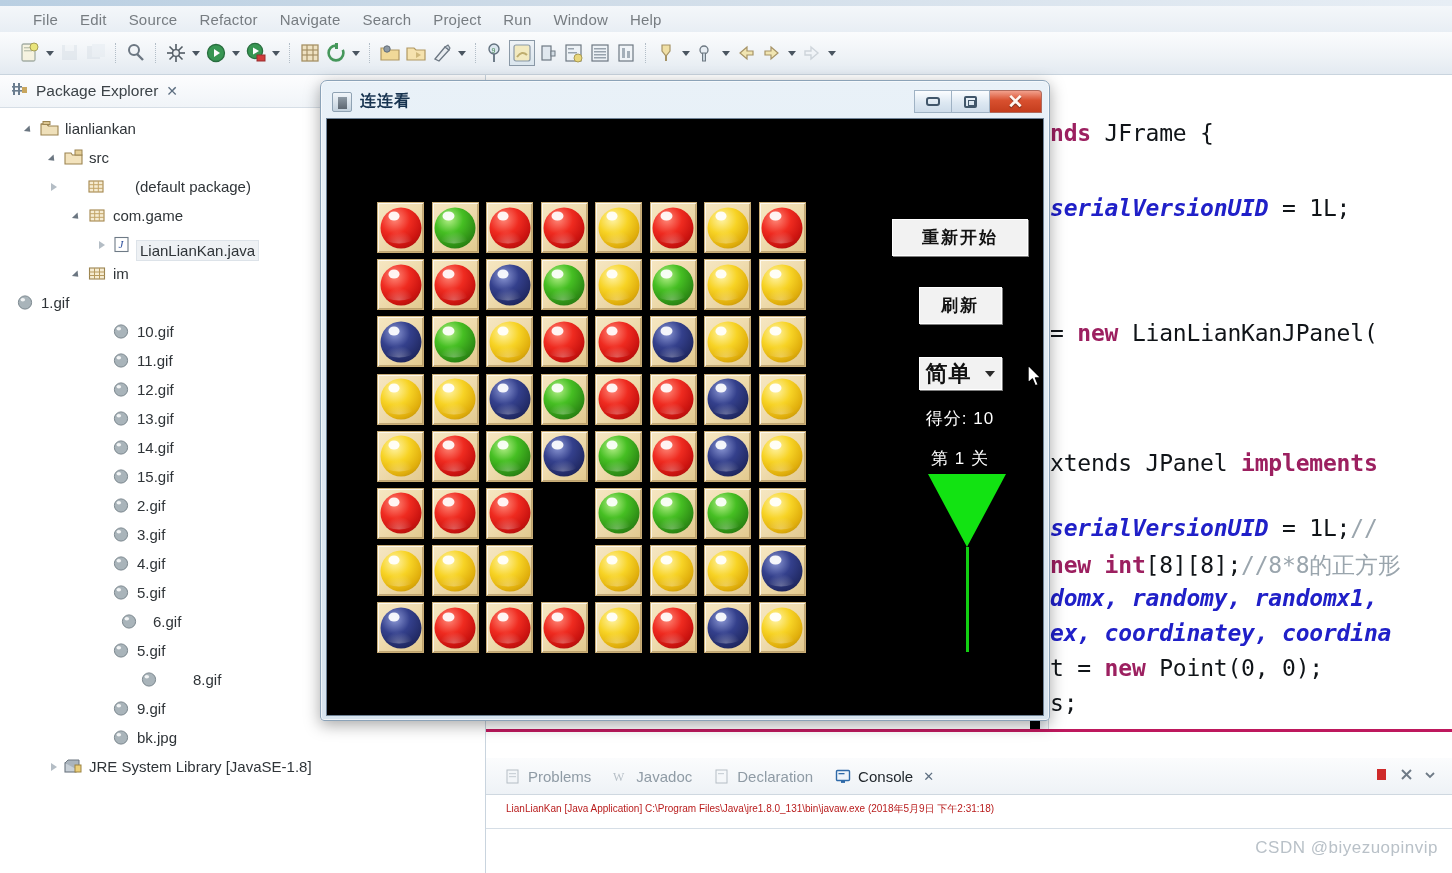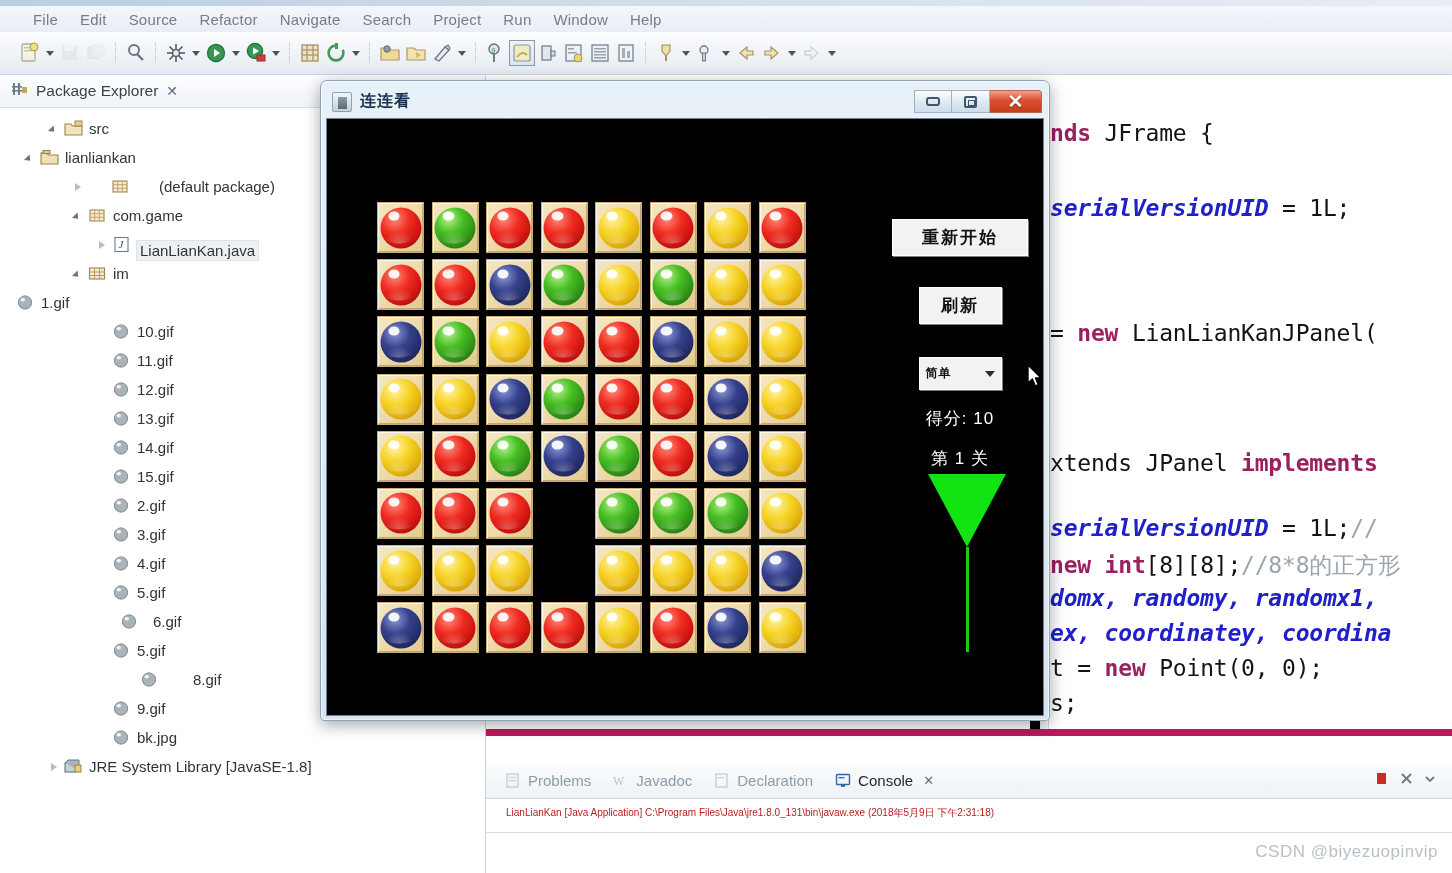--- a/index.html
+++ b/index.html
@@ -86,21 +86,21 @@
   }
   .kw{color:#9c2060;font-weight:bold;}
   .stat{color:#2020c8;font-style:italic;font-weight:bold;}
   .cmt{color:#9aa5ad;}
   .pln{color:#101418;}
   .num{color:#101418;}
 
   
   #bottom-panel{
     position:absolute; left:486px; top:729px; width:966px; height:128px;
-    background:#ffffff; border-top:7px solid #be185d;
+    background:#ffffff; border-top:3px solid #be185d;
   }
   #hscroll-wrap{
     position:absolute;left:486px;top:729px;width:600px;height:26px;
     background:linear-gradient(to bottom,#f2f5f8,#e6ebf0);
     display:flex;align-items:center;
   }
   #hs-left{width:22px;height:20px;position:relative;margin-left:86px;opacity:.6;}
   #hs-left:after{content:"";position:absolute;left:7px;top:5px;
      border-top:5px solid transparent;border-bottom:5px solid transparent;border-right:6px solid #5c666f;}
   #hs-track{
@@ -212,21 +212,21 @@
     box-shadow:1px 1px 0 #7d7d7d;
   }
   #btn-restart{ width:136px; }
   #btn-refresh{ width:83px; margin-top:31px;}
   #combo{
     width:83px; margin:33px auto 0 auto; height:33px;
     background:#f2f2f2; border:1px solid #ffffff;
     display:flex;align-items:center; position:relative;
     box-shadow:1px 1px 0 #7d7d7d;
   }
-  #combo-label{font-size:12px;color:#111;font-weight:700;padding-left:6px;letter-spacing:1px;}
+  #combo-label{font-size:22px;color:#111;font-weight:700;padding-left:6px;letter-spacing:1px;}
   #combo-arrow{
     position:absolute;right:6px;top:50%;transform:translateY(-50%);
     border-left:5px solid transparent;border-right:5px solid transparent;border-top:6px solid #2b2b2b;
   }
   .ginfo{ font-size:17px; color:#ffffff; margin-top:17px; letter-spacing:1px; font-weight:500;}
   #cursor{
     position:absolute; left:107px; top:6px; width:18px; height:26px; z-index:5;
   }
   #tri-wrap{ position:absolute; left:52px; top:255px; width:80px; }
   #tri{
@@ -463,38 +463,38 @@
             </svg>
         </span>
         <span class="hdr-btn">
           <svg width="20" height="20" viewBox="0 0 20 20">
               <rect x="3" y="3" width="13" height="14" fill="#f0f4f8" stroke="#6d7985" stroke-width="1.2"></rect>
             </svg>
         </span>
       </span>
     </div>
     <div class="tree" id="tree-root">
-        <div class="trow" style="padding-left: 48px;">
-          <span class="twist open"></span>
-          <span class="ticon"><svg width="19" height="17" viewBox="0 0 19 17">
-              <path d="M1 4h6l1.4 2H18v9H1z" fill="#f3e3bd" stroke="#9b8450" stroke-width="1.1"></path>
-              <rect x="11" y="1" width="7" height="5" fill="#e6cf97" stroke="#9b8450" stroke-width="1"></rect>
-            </svg></span>
-          <span class="tlabel">src</span>
-        </div>
         <div class="trow" style="padding-left: 24px;">
           <span class="twist open"></span>
           <span class="ticon"><svg width="19" height="17" viewBox="0 0 19 17">
               <path d="M1 4h6l1.4 2H18v9H1z" fill="#efe0ba" stroke="#9b8450" stroke-width="1.1"></path>
               <path d="M1 4h6l1.4 2" fill="none" stroke="#9b8450" stroke-width="1.1"></path>
               <rect x="3" y="1.5" width="7" height="3" fill="#dcc692" stroke="#9b8450" stroke-width="1"></rect>
             </svg></span>
           <span class="tlabel">lianliankan</span>
         </div>
-        <div class="trow" style="padding-left: 72px; gap: 23px;">
+        <div class="trow" style="padding-left: 48px;">
+          <span class="twist open"></span>
+          <span class="ticon"><svg width="19" height="17" viewBox="0 0 19 17">
+              <path d="M1 4h6l1.4 2H18v9H1z" fill="#f3e3bd" stroke="#9b8450" stroke-width="1.1"></path>
+              <rect x="11" y="1" width="7" height="5" fill="#e6cf97" stroke="#9b8450" stroke-width="1"></rect>
+            </svg></span>
+          <span class="tlabel">src</span>
+        </div>
+        <div class="trow" style="padding-left: 48px; gap: 23px;">
           <span class="twist closed"></span>
           <span class="ticon"><svg width="19" height="17" viewBox="0 0 19 17">
               <rect x="2" y="3" width="14" height="11" fill="#f6ecd2" stroke="#a4874d" stroke-width="1.1"></rect>
               <g stroke="#c2a468" stroke-width="1">
                 <line x1="2" y1="6.7" x2="16" y2="6.7"></line>
                 <line x1="2" y1="10.3" x2="16" y2="10.3"></line>
                 <line x1="6.7" y1="3" x2="6.7" y2="14"></line>
                 <line x1="11.3" y1="3" x2="11.3" y2="14"></line>
               </g>
             </svg></span>

